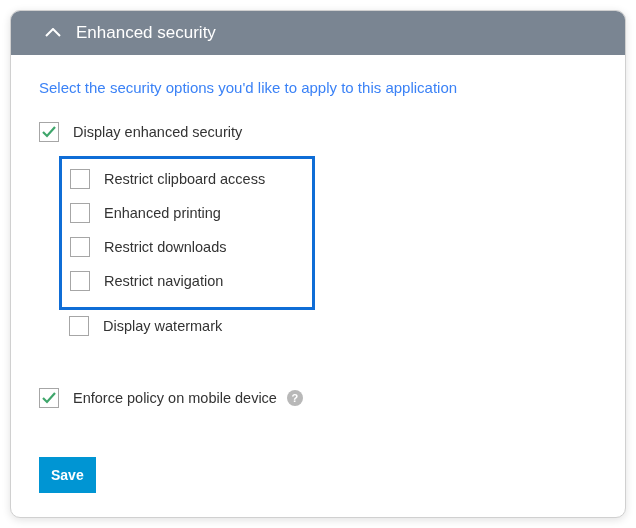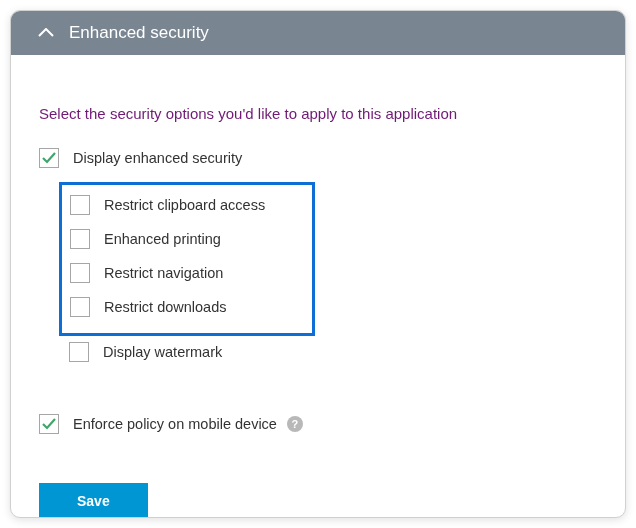--- a/index.html
+++ b/index.html
@@ -20,21 +20,21 @@
       border-radius: 10px;
       box-shadow: 0 2px 8px rgba(0,0,0,0.12);
       overflow: hidden;
       position: relative;
     }
     .header {
       background: #7a8592;
       height: 44px;
       display: flex;
       align-items: center;
-      padding: 0 26px;
+      padding: 0 33px;
       gap: 14px;
     }
     .chevron {
       width: 18px;
       height: 18px;
       display: flex;
       align-items: center;
       justify-content: center;
     }
     .chevron svg {
@@ -44,24 +44,23 @@
     }
     .header-title {
       color: #fff;
       font-size: 17px;
       font-weight: 400;
     }
     .body {
       padding: 24px 28px 20px 28px;
     }
     .intro {
-      color: #701a75;
+      color: #3b82f6;
       font-size: 15px;
       margin-bottom: 26px;
-      margin-top: 26px;
     }
     .checkbox-row {
       display: flex;
       align-items: center;
       gap: 14px;
       margin-bottom: 14px;
     }
     .checkbox {
       width: 20px;
       height: 20px;
@@ -117,21 +116,21 @@
       align-items: center;
       justify-content: center;
       font-size: 11px;
       font-weight: bold;
       margin-left: -4px;
     }
     .save-btn {
       background: #0095d3;
       color: #fff;
       border: none;
-      padding: 10px 38px;
+      padding: 10px 12px;
       font-size: 14px;
       font-weight: 600;
       cursor: pointer;
     }
   </style>
 </head>
 <body>
 
 <div class="panel">
   <div class="header">
@@ -160,25 +159,25 @@
         <div class="checkbox-row">
           <span class="checkbox"></span>
           <span class="checkbox-label">Restrict clipboard access</span>
         </div>
         <div class="checkbox-row">
           <span class="checkbox"></span>
           <span class="checkbox-label">Enhanced printing</span>
         </div>
         <div class="checkbox-row">
           <span class="checkbox"></span>
-          <span class="checkbox-label">Restrict navigation</span>
+          <span class="checkbox-label">Restrict downloads</span>
         </div>
         <div class="checkbox-row">
           <span class="checkbox"></span>
-          <span class="checkbox-label">Restrict downloads</span>
+          <span class="checkbox-label">Restrict navigation</span>
         </div>
       </div>
       <div class="checkbox-row">
         <span class="checkbox"></span>
         <span class="checkbox-label">Display watermark</span>
       </div>
     </div>
 
     <div class="spacer"></div>
 

